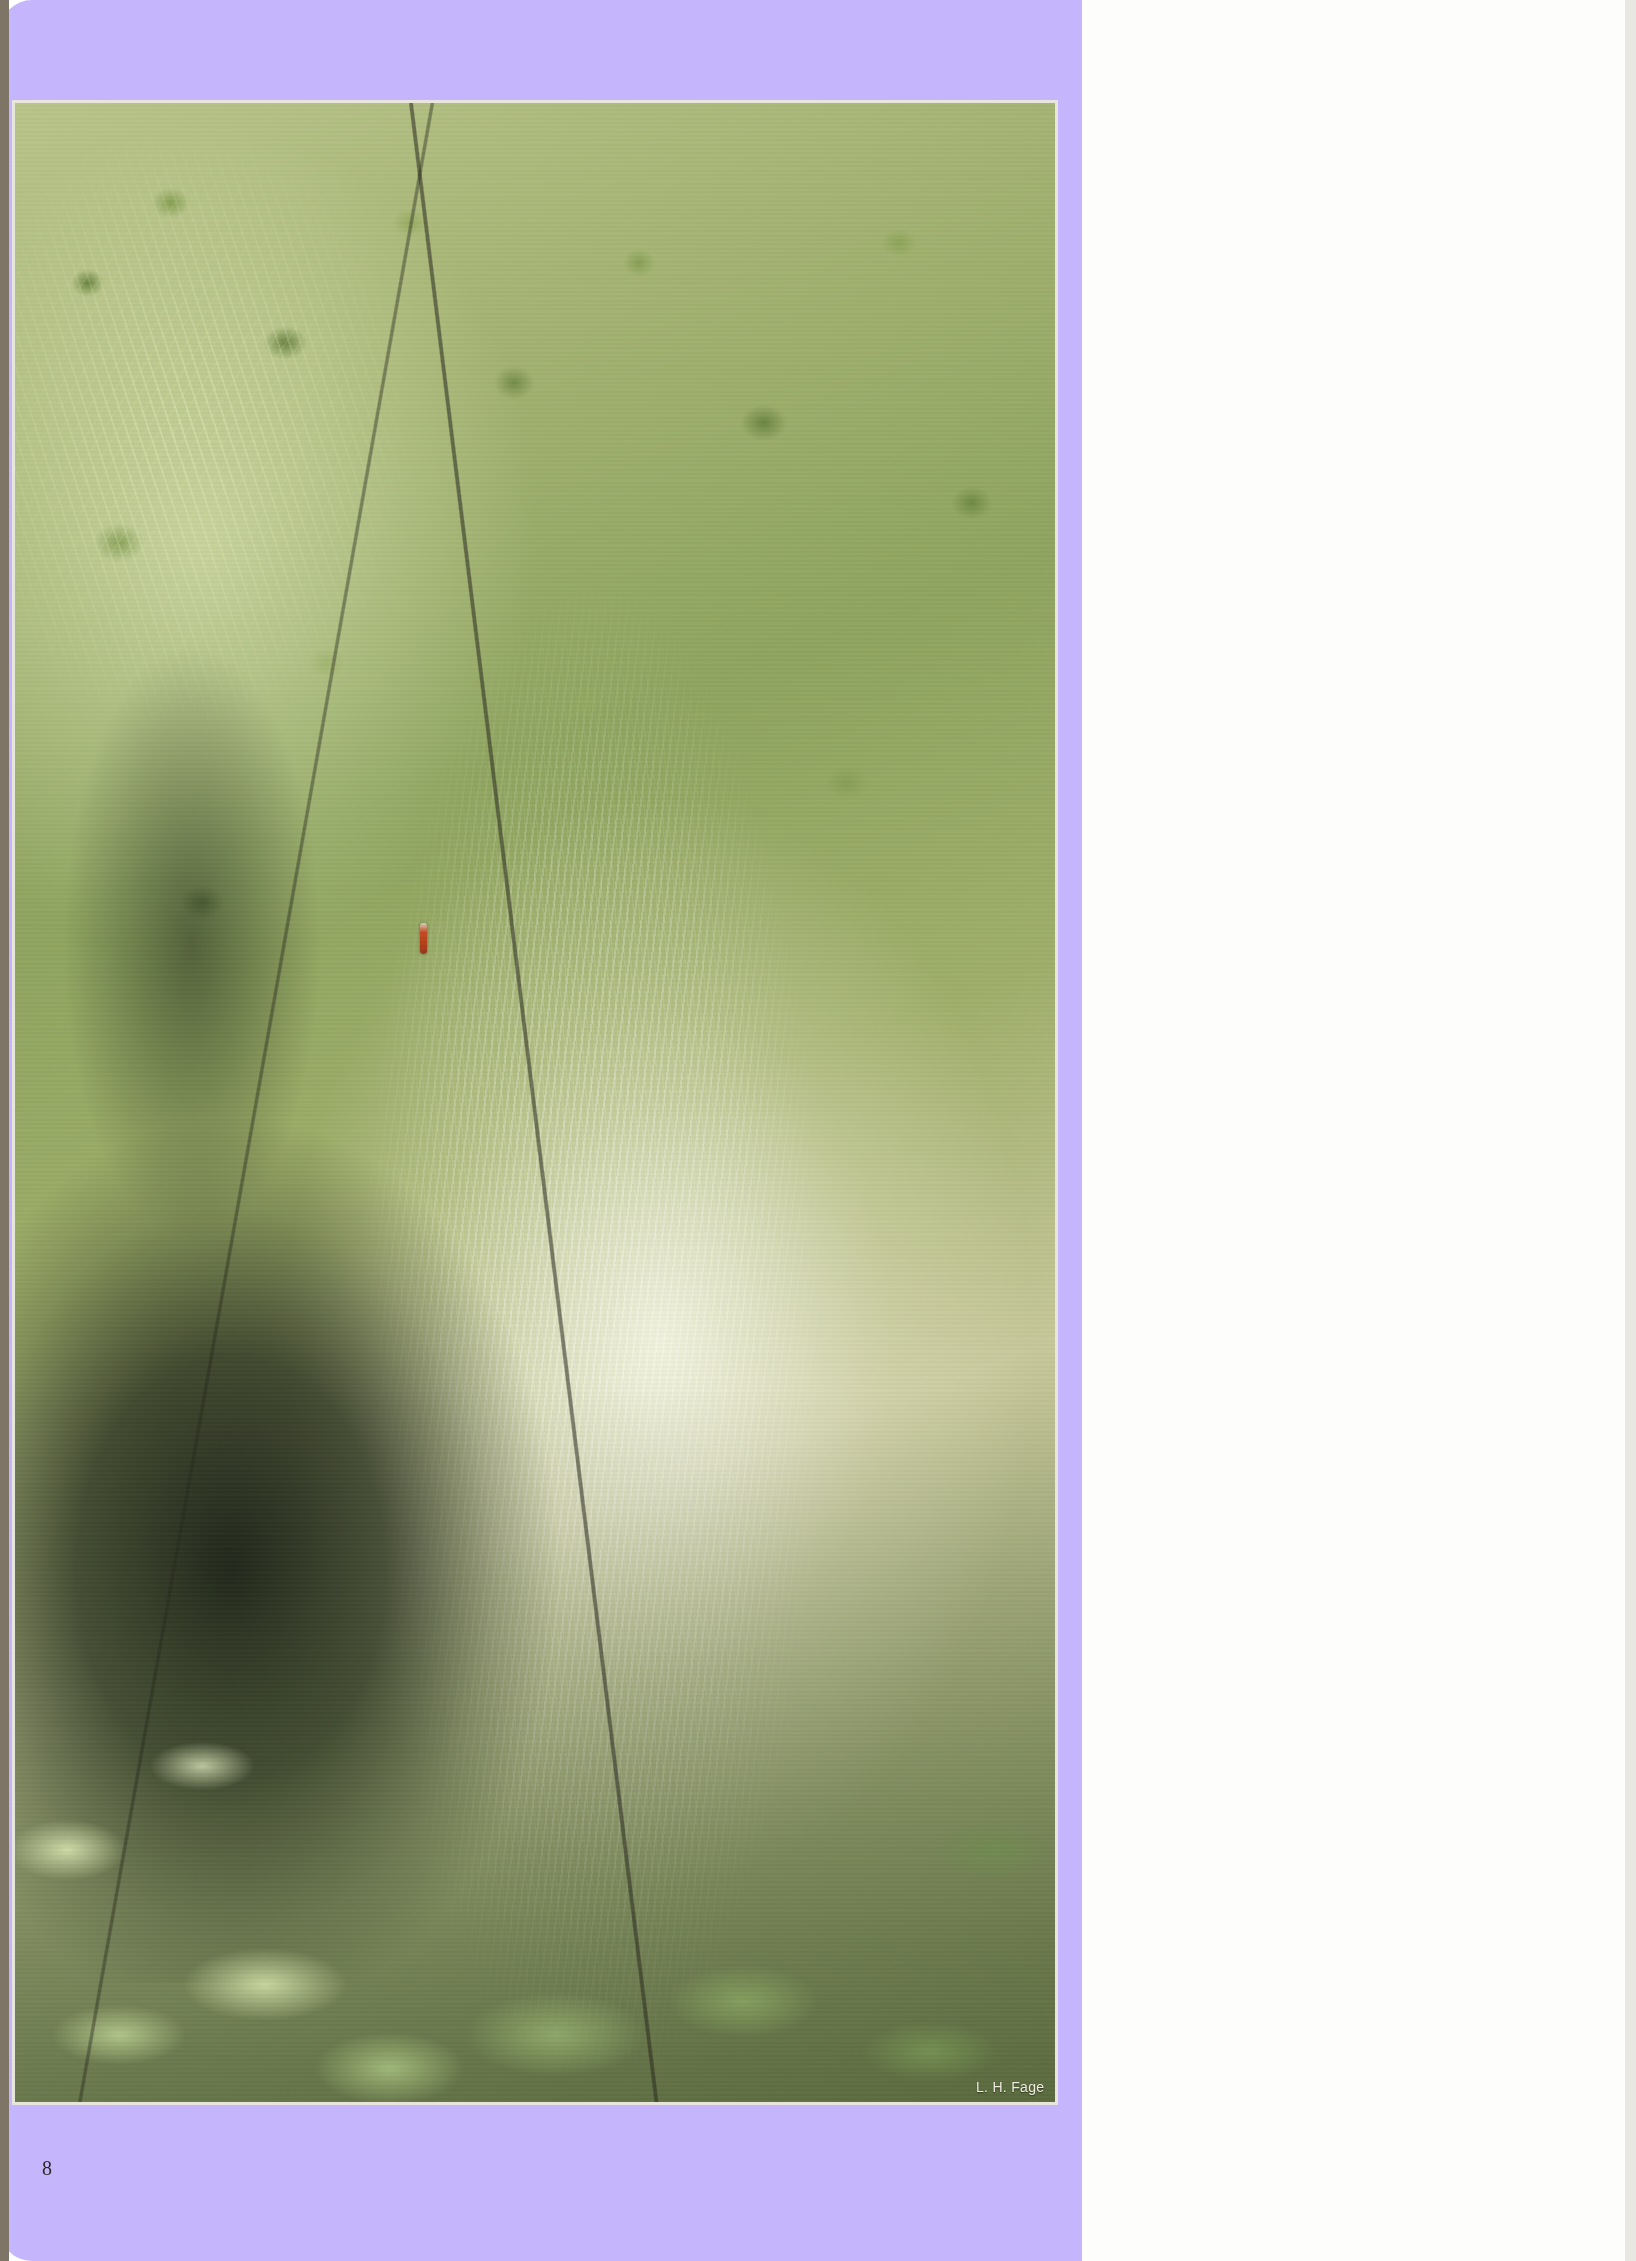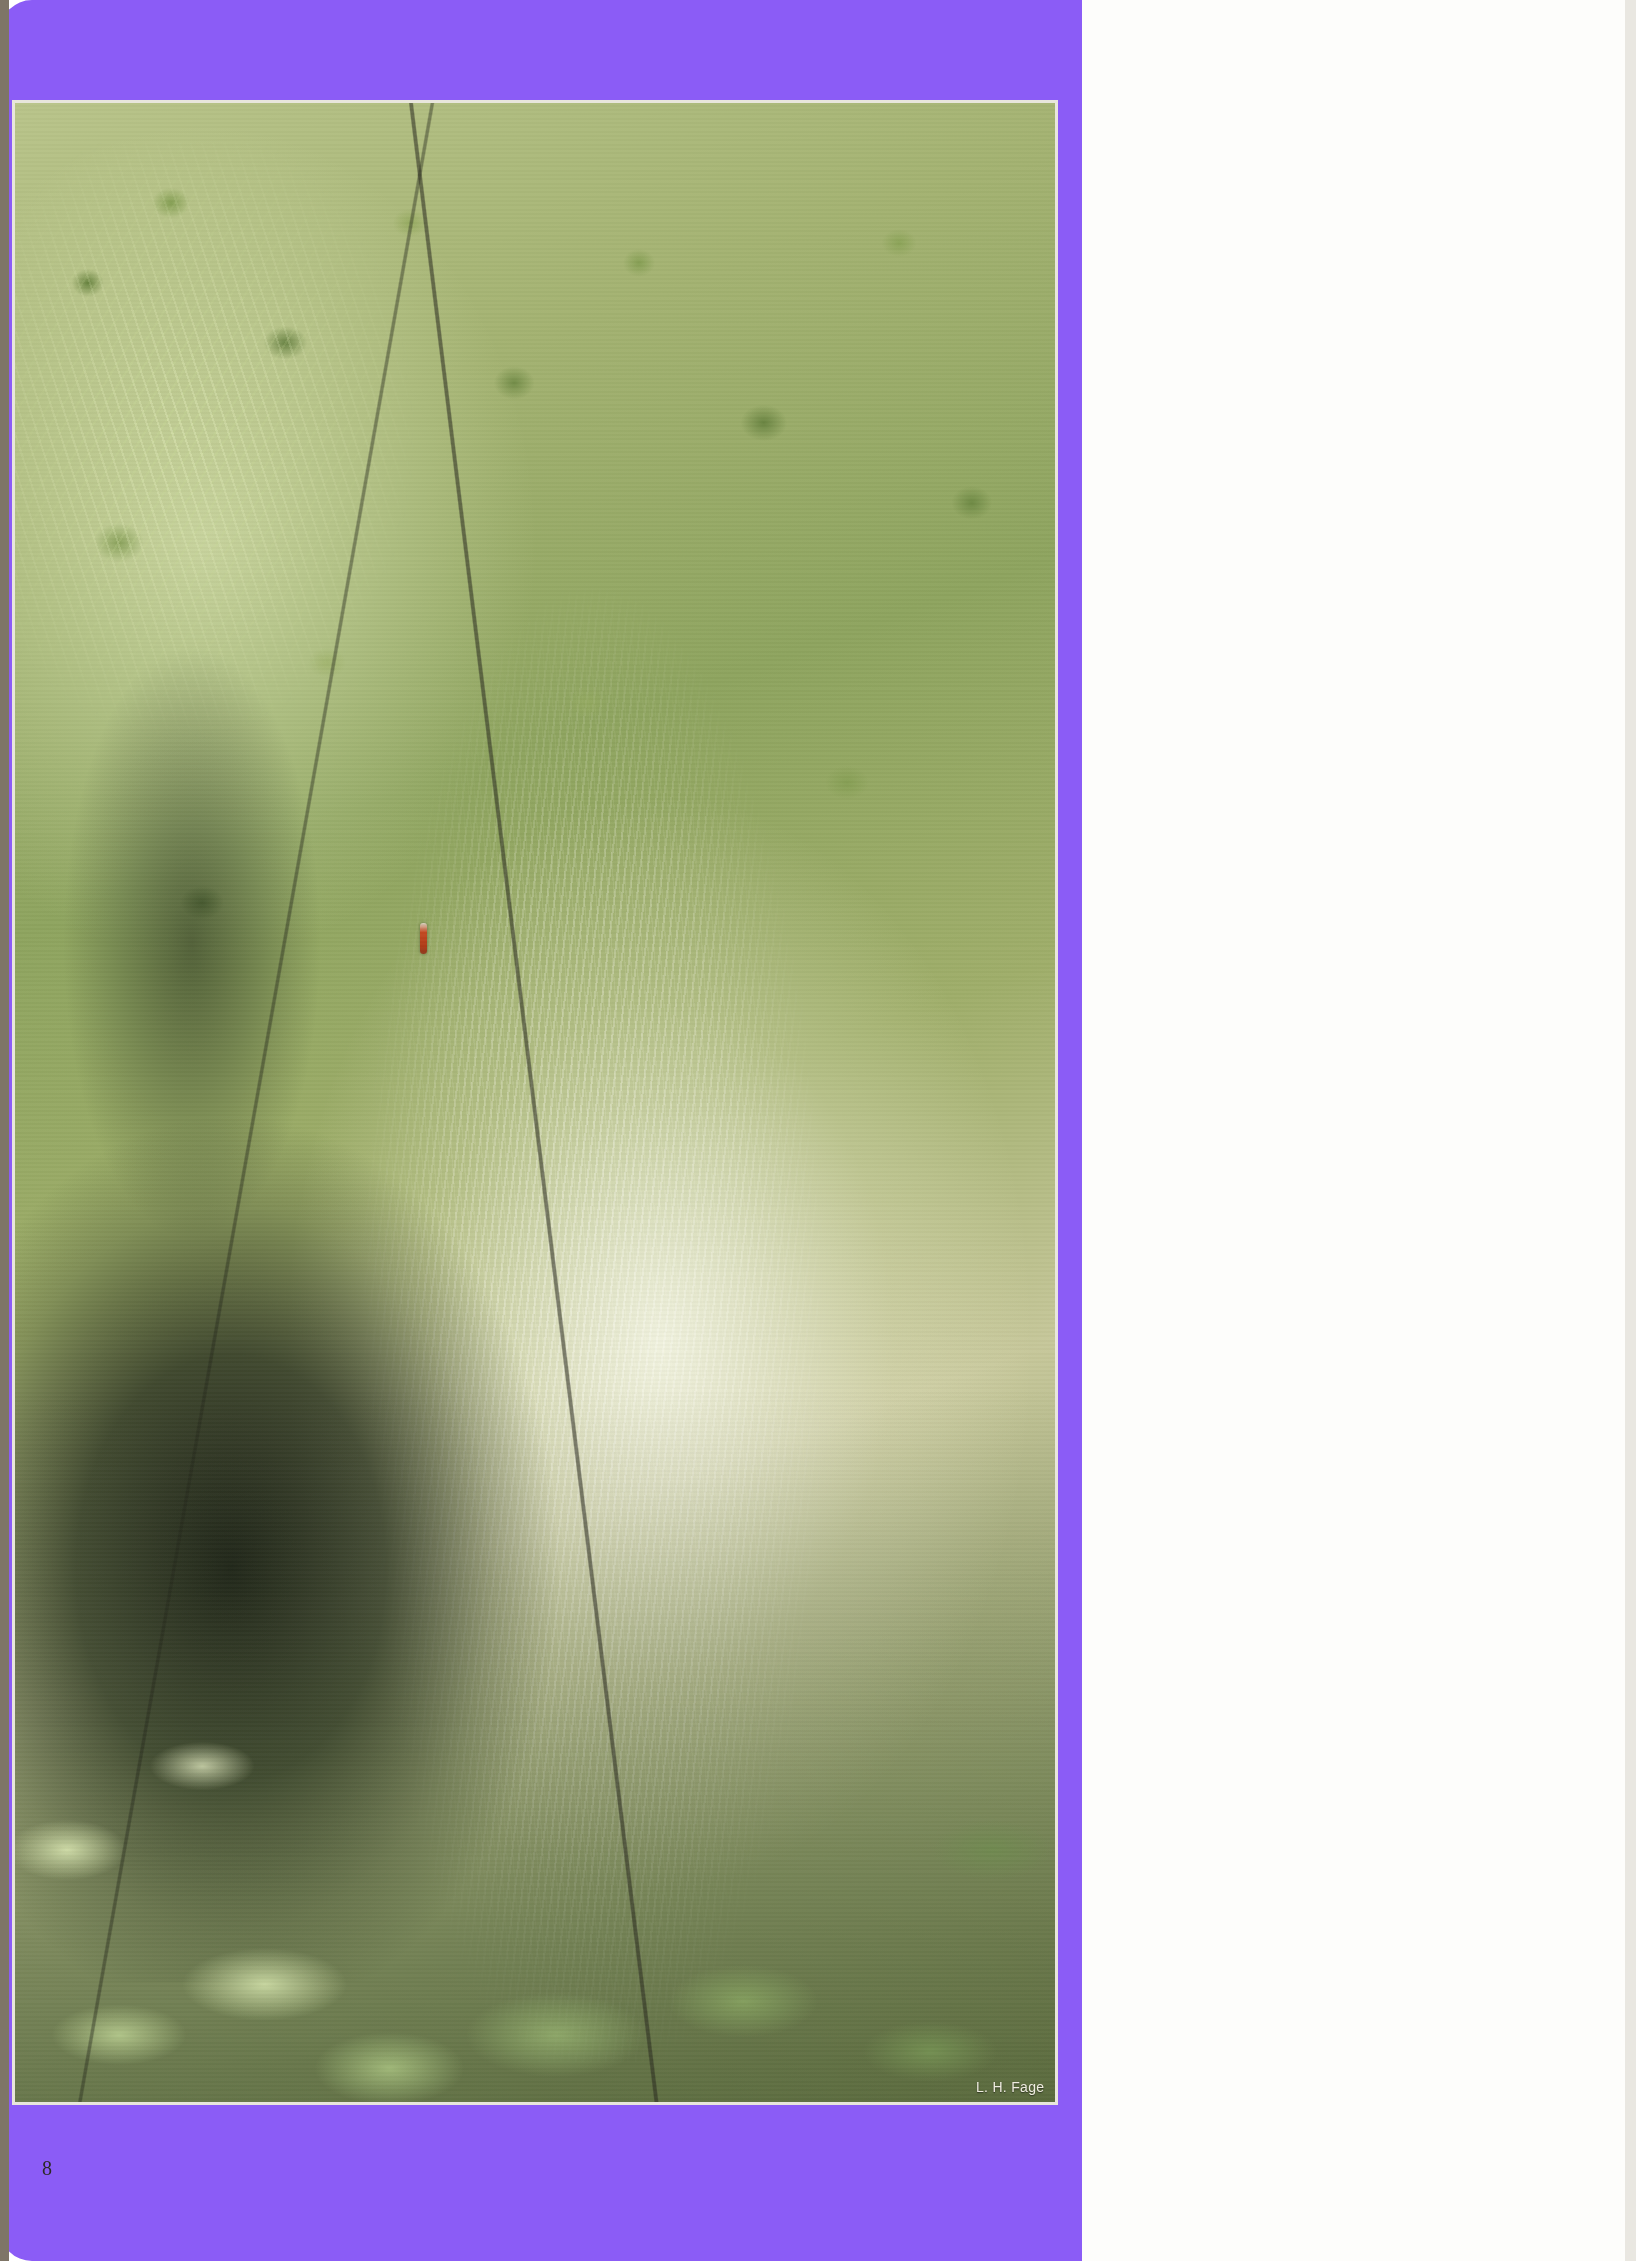--- a/index.html
+++ b/index.html
@@ -22,21 +22,21 @@
     background: #ffffff;
   }
 
   
   .left-panel {
     position: absolute;
     left: 0;
     top: 0;
     width: 1142px;
     height: 2261px;
-    background: #8b5cf6;
+    background: #c4b5fd;
     border-radius: 32px;
   }
   
   .left-panel:before {
     content: "";
     position: absolute;
     left: 0; top: 0;
     width: 9.4px; height: 2261px;
     background: #7e7567;
   }

